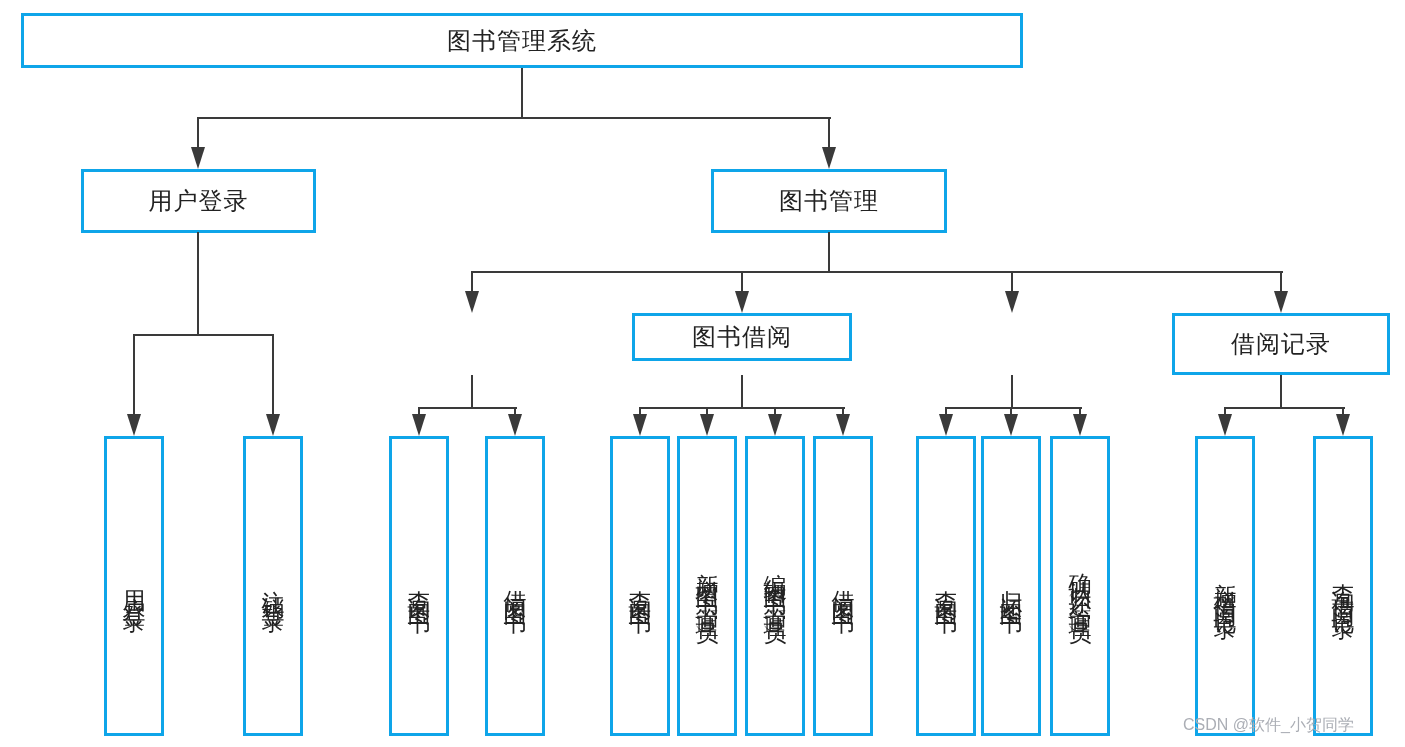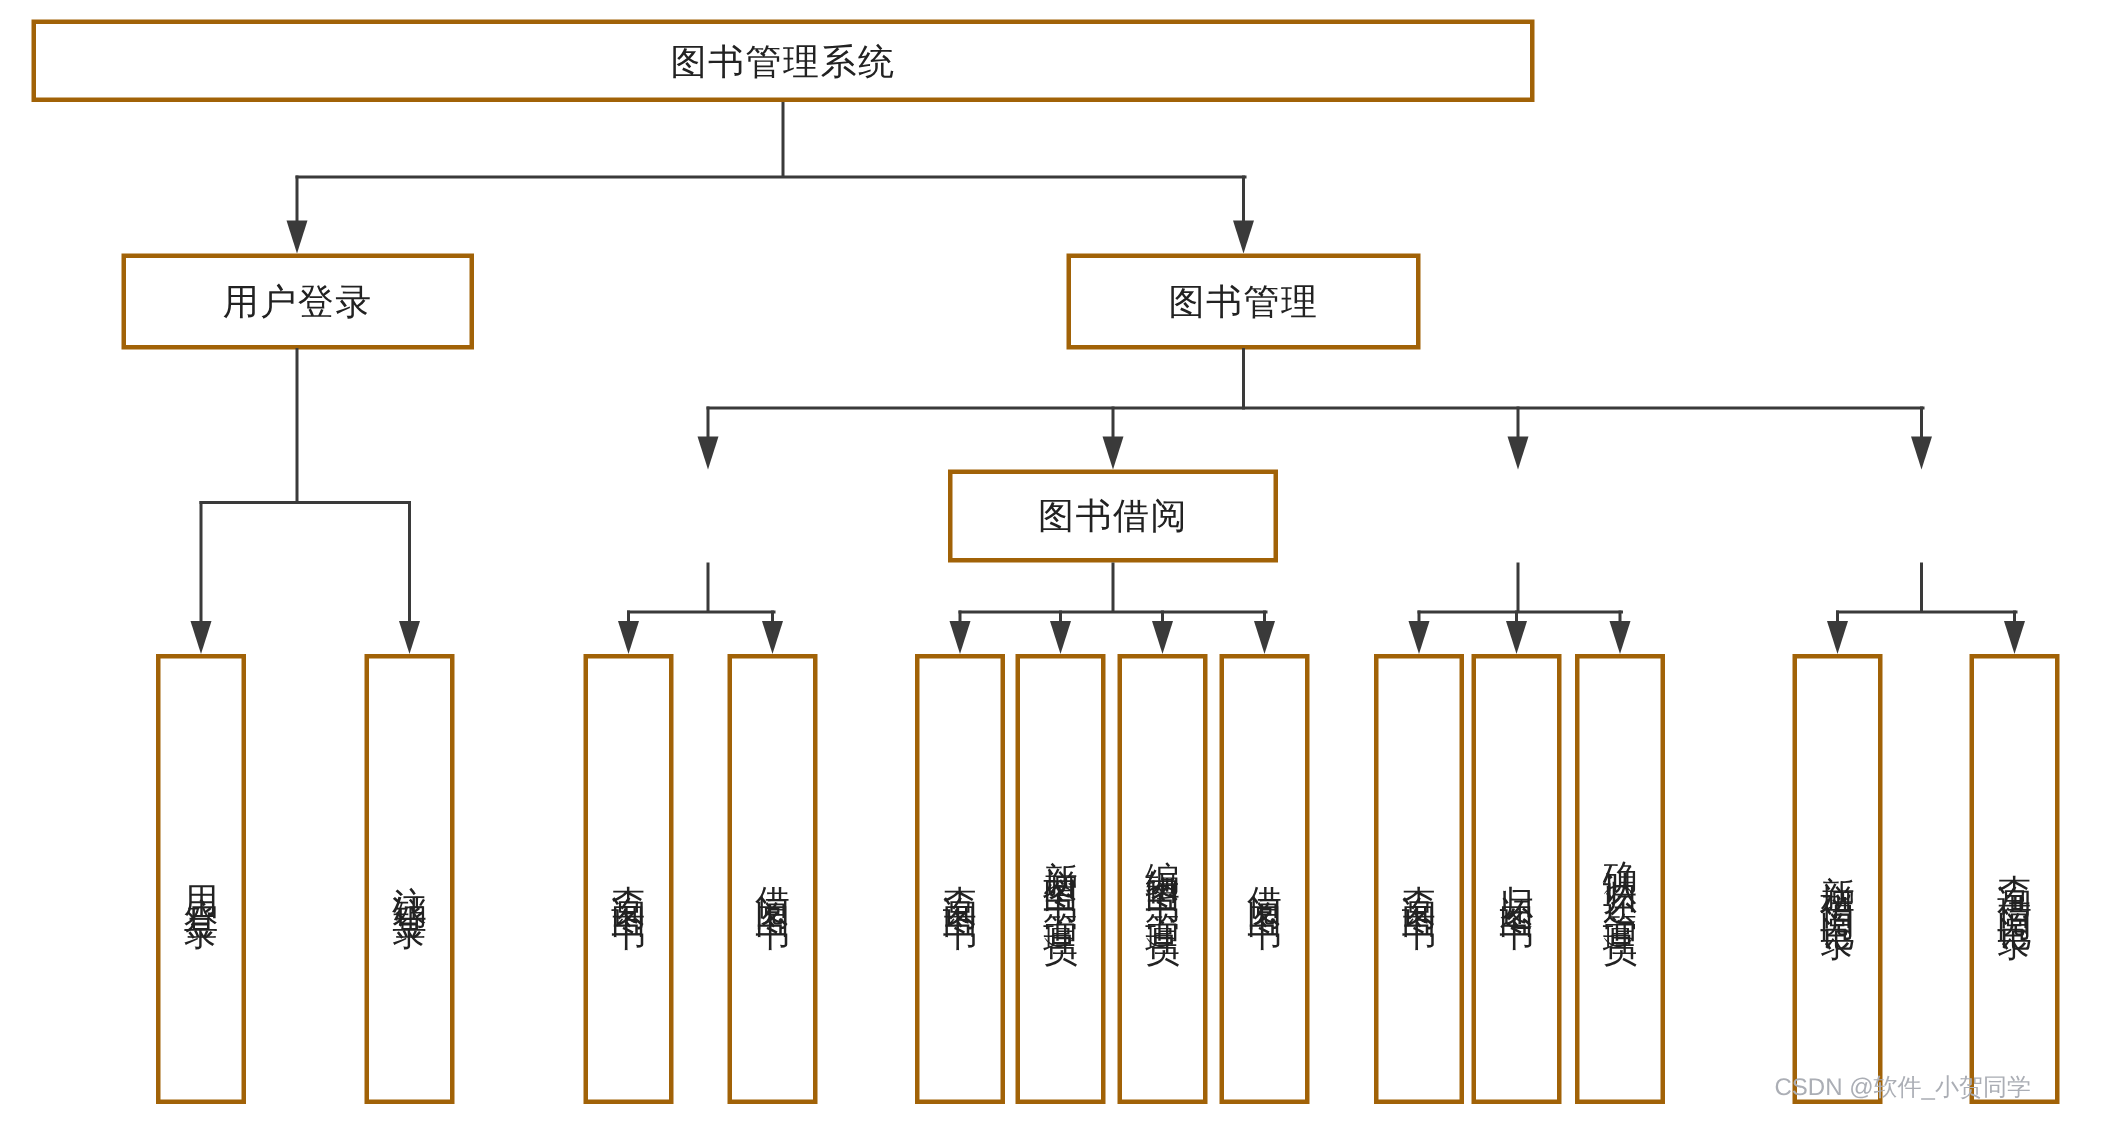--- a/index.html
+++ b/index.html
@@ -2,21 +2,21 @@
 <html><head>
 <meta charset="utf-8">
 <style>
   html,body { margin:0; padding:0; background:#fff; }
   #stage {
     position:relative; width:1405px; height:747px; background:#ffffff;
     font-family:"Liberation Sans","DejaVu Sans",sans-serif; overflow:hidden;
   }
   .box {
     position:absolute; box-sizing:border-box;
-    border:3px solid #a16207; background:#ffffff;
+    border:3px solid #0ea5e9; background:#ffffff;
     display:flex; align-items:center; justify-content:center;
   }
   .hlabel { font-size:24px; color:#222; letter-spacing:1px; white-space:nowrap; }
   .vlabel {
     writing-mode:vertical-rl; text-orientation:mixed;
     font-size:23px; letter-spacing:7px; color:#222; line-height:1;
   }
   .line { position:absolute; background:#3a3a3a; }
   .arrow {
     position:absolute; width:0; height:0;
@@ -62,22 +62,25 @@
   <div class="line" style="left:471px;top:271px;width:812px;height:2px"></div>
   <div class="line" style="left:471px;top:271px;width:2px;height:22px"></div>
   <div class="arrow" style="left:465px;top:291px"></div>
   <div class="line" style="left:741px;top:271px;width:2px;height:22px"></div>
   <div class="arrow" style="left:735px;top:291px"></div>
   <div class="line" style="left:1011px;top:271px;width:2px;height:22px"></div>
   <div class="arrow" style="left:1005px;top:291px"></div>
   <div class="line" style="left:1280px;top:271px;width:2px;height:22px"></div>
   <div class="arrow" style="left:1274px;top:291px"></div>
 
-  <div class="box" style="left:632px;top:313px;width:220px;height:62px">
+  <div class="box" style="left:632px;top:313px;width:220px;height:48px">
     <span class="hlabel">图书借阅</span>
+  </div>
+  <div class="box" style="left:1172px;top:313px;width:218px;height:62px">
+    <span class="hlabel">借阅记录</span>
   </div>
 
   <div class="line" style="left:471px;top:375px;width:2px;height:33px"></div>
   <div class="line" style="left:418px;top:407px;width:99px;height:2px"></div>
   <div class="line" style="left:418px;top:407px;width:2px;height:10px"></div>
   <div class="arrow" style="left:412px;top:414px"></div>
   <div class="line" style="left:514px;top:407px;width:2px;height:10px"></div>
   <div class="arrow" style="left:508px;top:414px"></div>
 
   <div class="line" style="left:741px;top:375px;width:2px;height:33px"></div>

